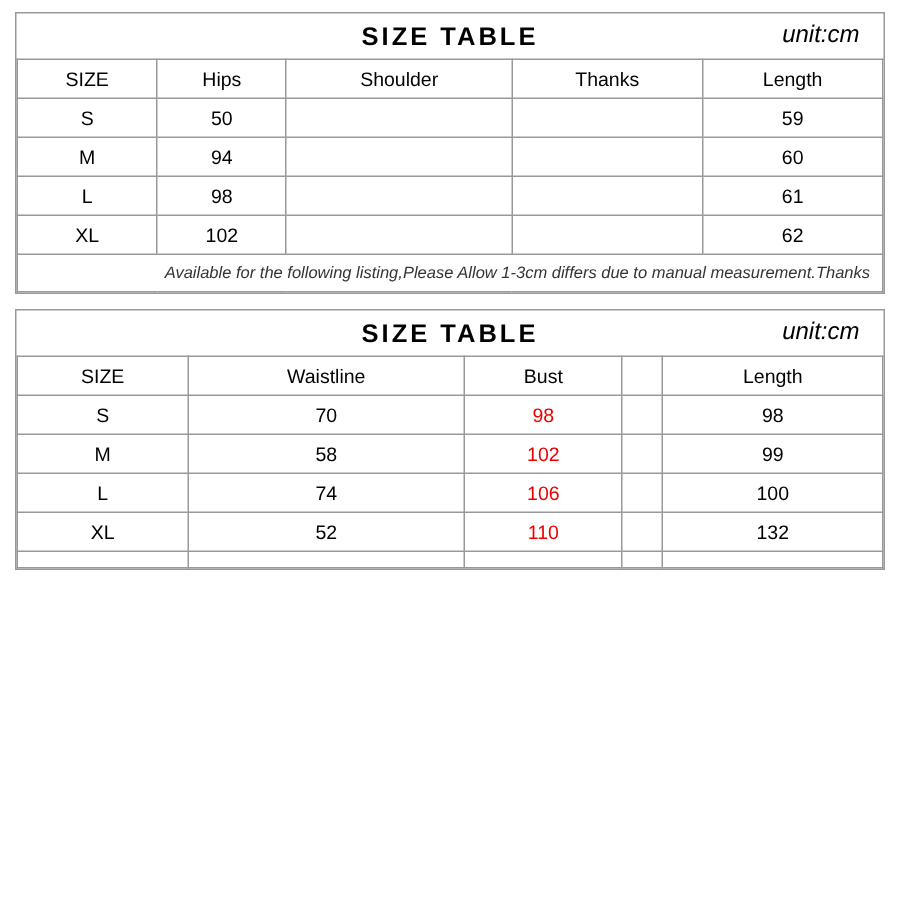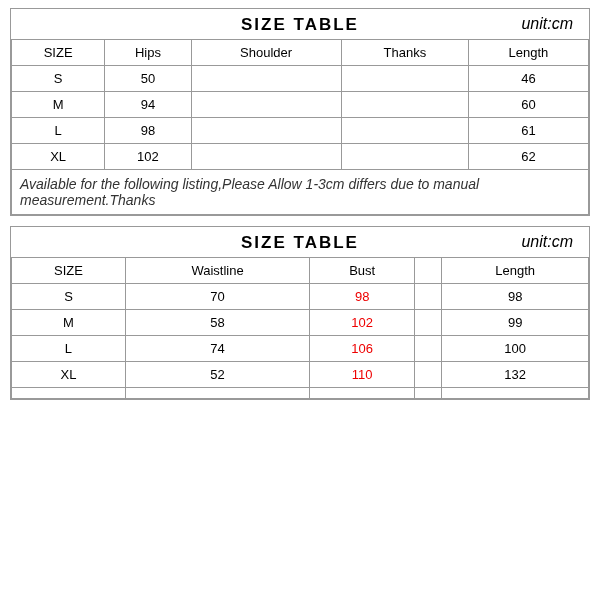--- a/index.html
+++ b/index.html
@@ -48,22 +48,22 @@
       border: 1px solid #999;
       text-align: center;
       padding: 5px 4px;
       font-size: 13px;
     }
     th {
       font-weight: normal;
       background: #fff;
     }
     .note-row td {
-      text-align: left;
-      font-size: 14px;
+      text-align: right;
+      font-size: 11px;
       padding: 6px 8px;
       border-top: 1px solid #999;
       color: #333;
       font-style: italic;
     }
     .red-text {
       color: #e00;
     }
   </style>
 </head>
@@ -85,21 +85,21 @@
           <th>Thanks</th>
           <th>Length</th>
         </tr>
       </thead>
       <tbody id="table1-body">
       <tr>
             <td>S</td>
             <td>50</td>
             <td></td>
             <td></td>
-            <td>46</td>
+            <td>59</td>
           </tr>
           <tr>
             <td>M</td>
             <td>94</td>
             <td></td>
             <td></td>
             <td>60</td>
           </tr>
           <tr>
             <td>L</td>

